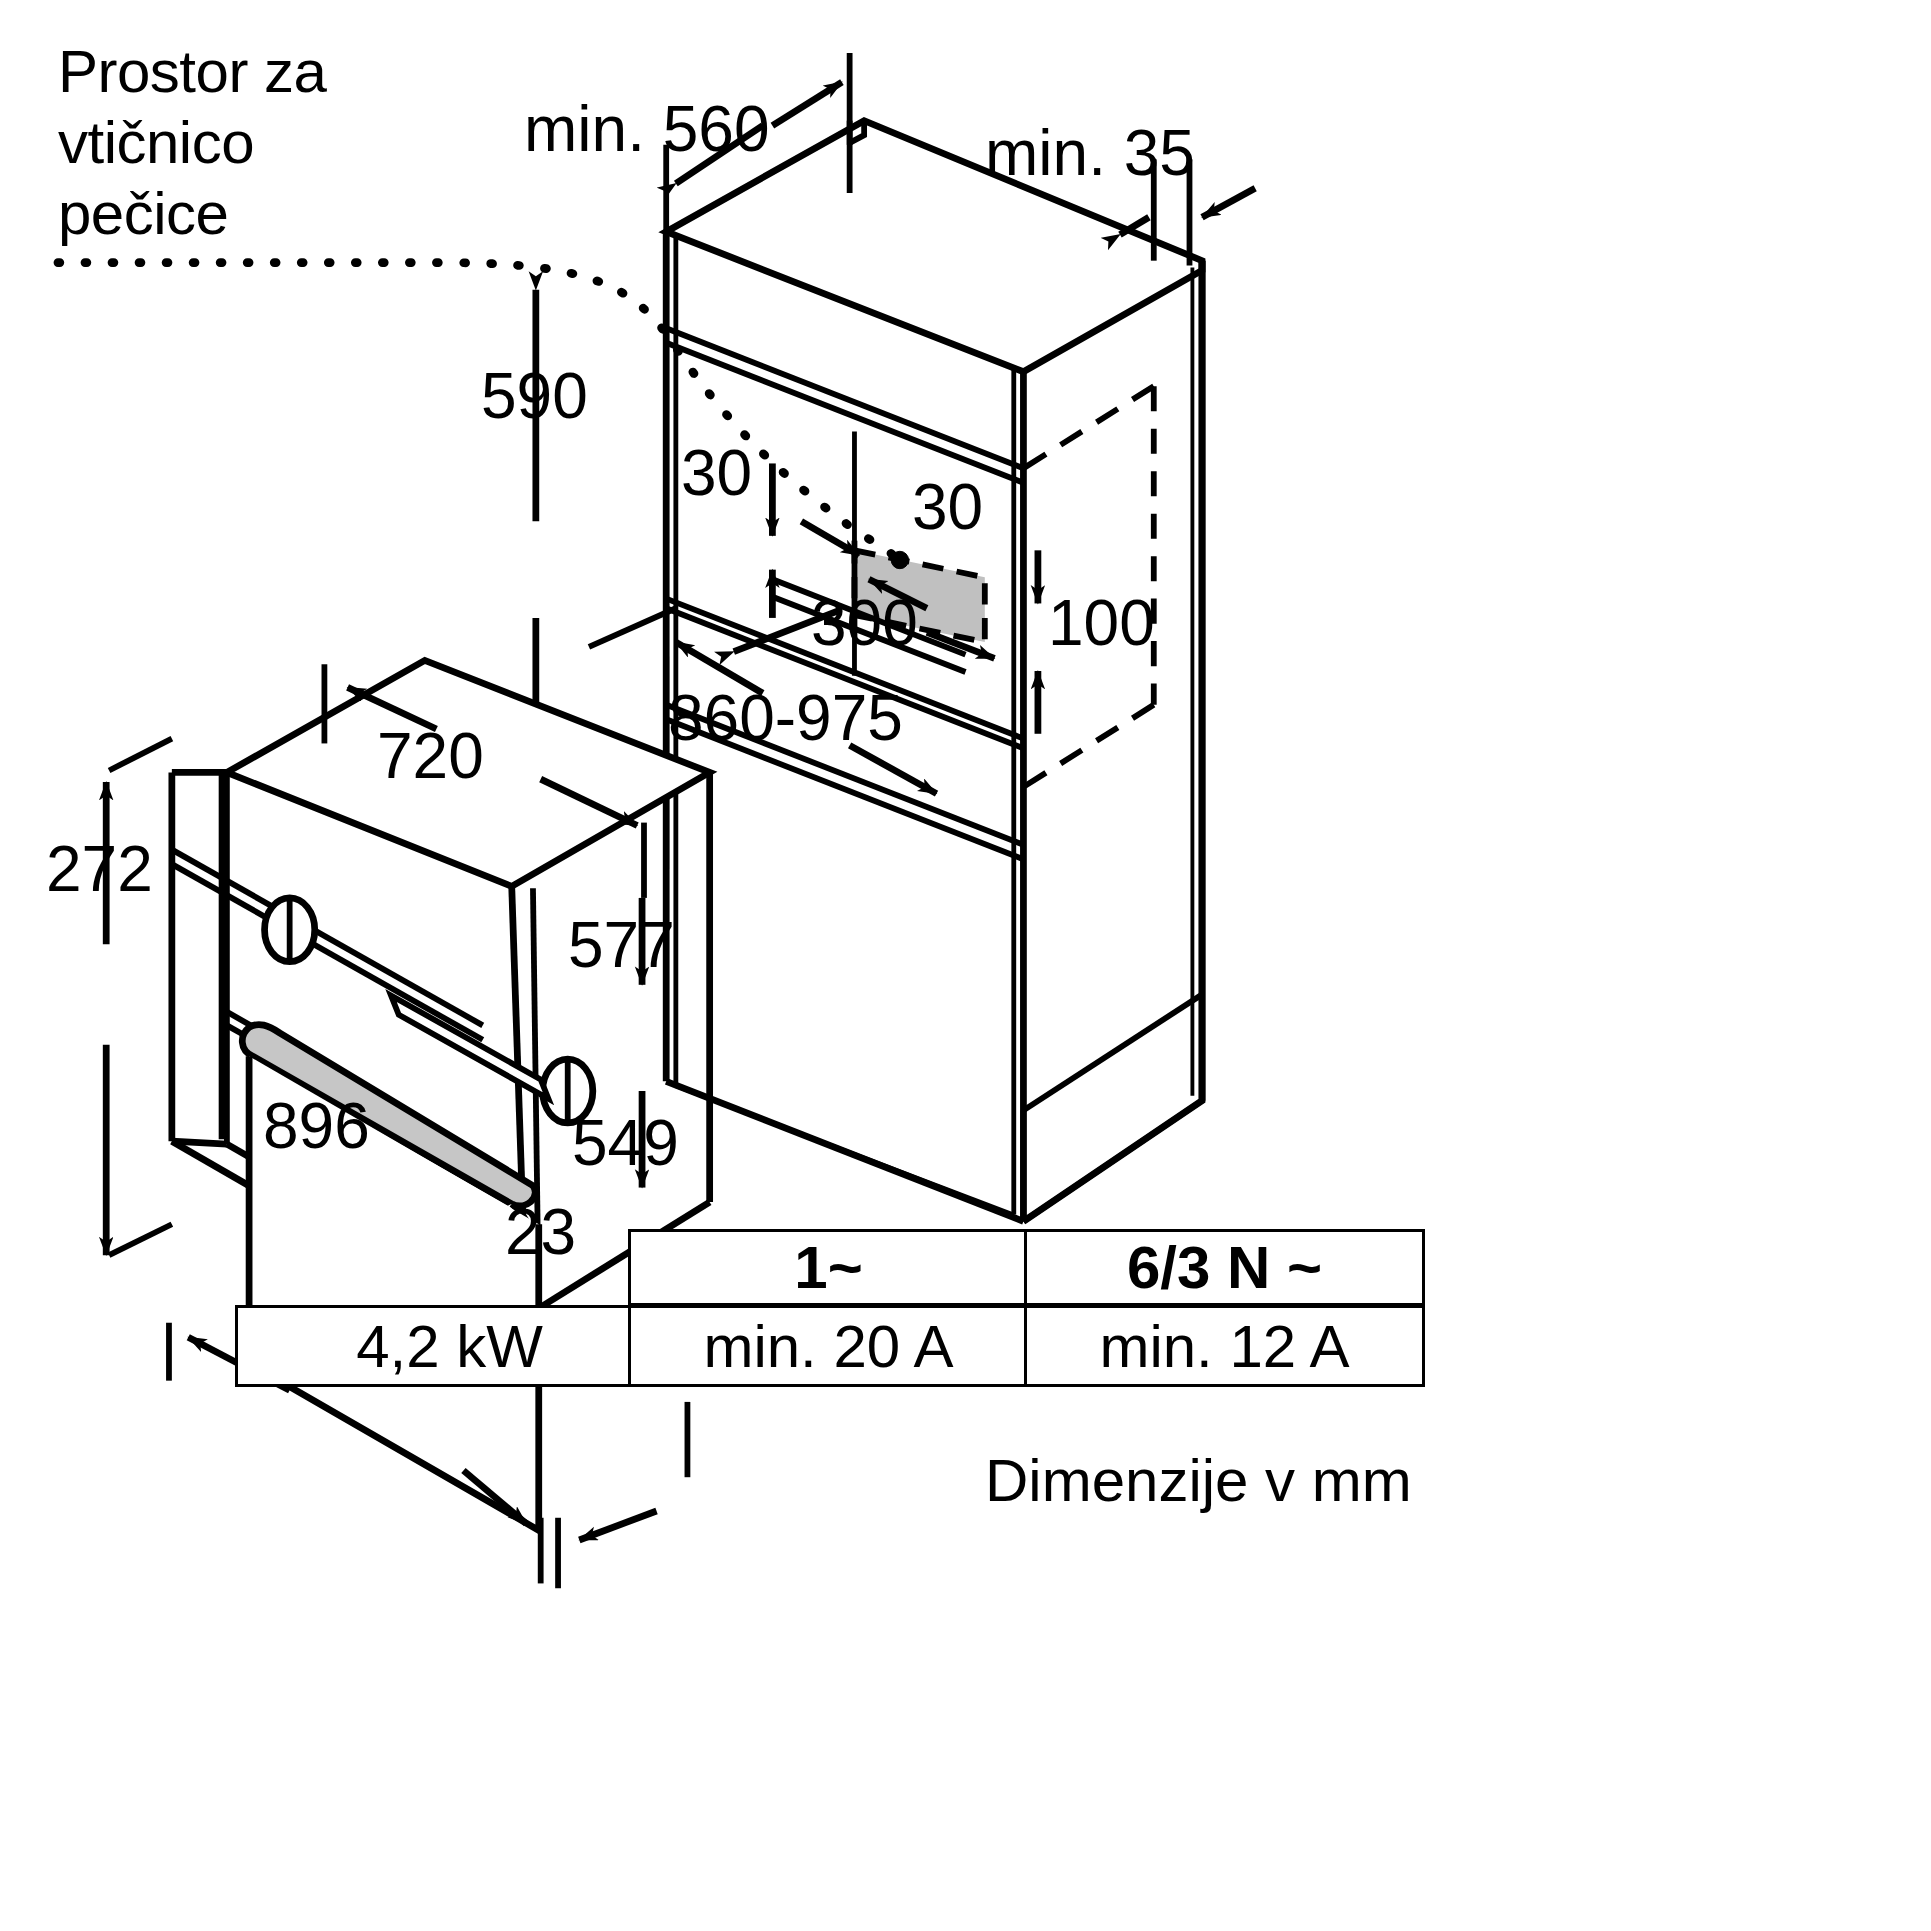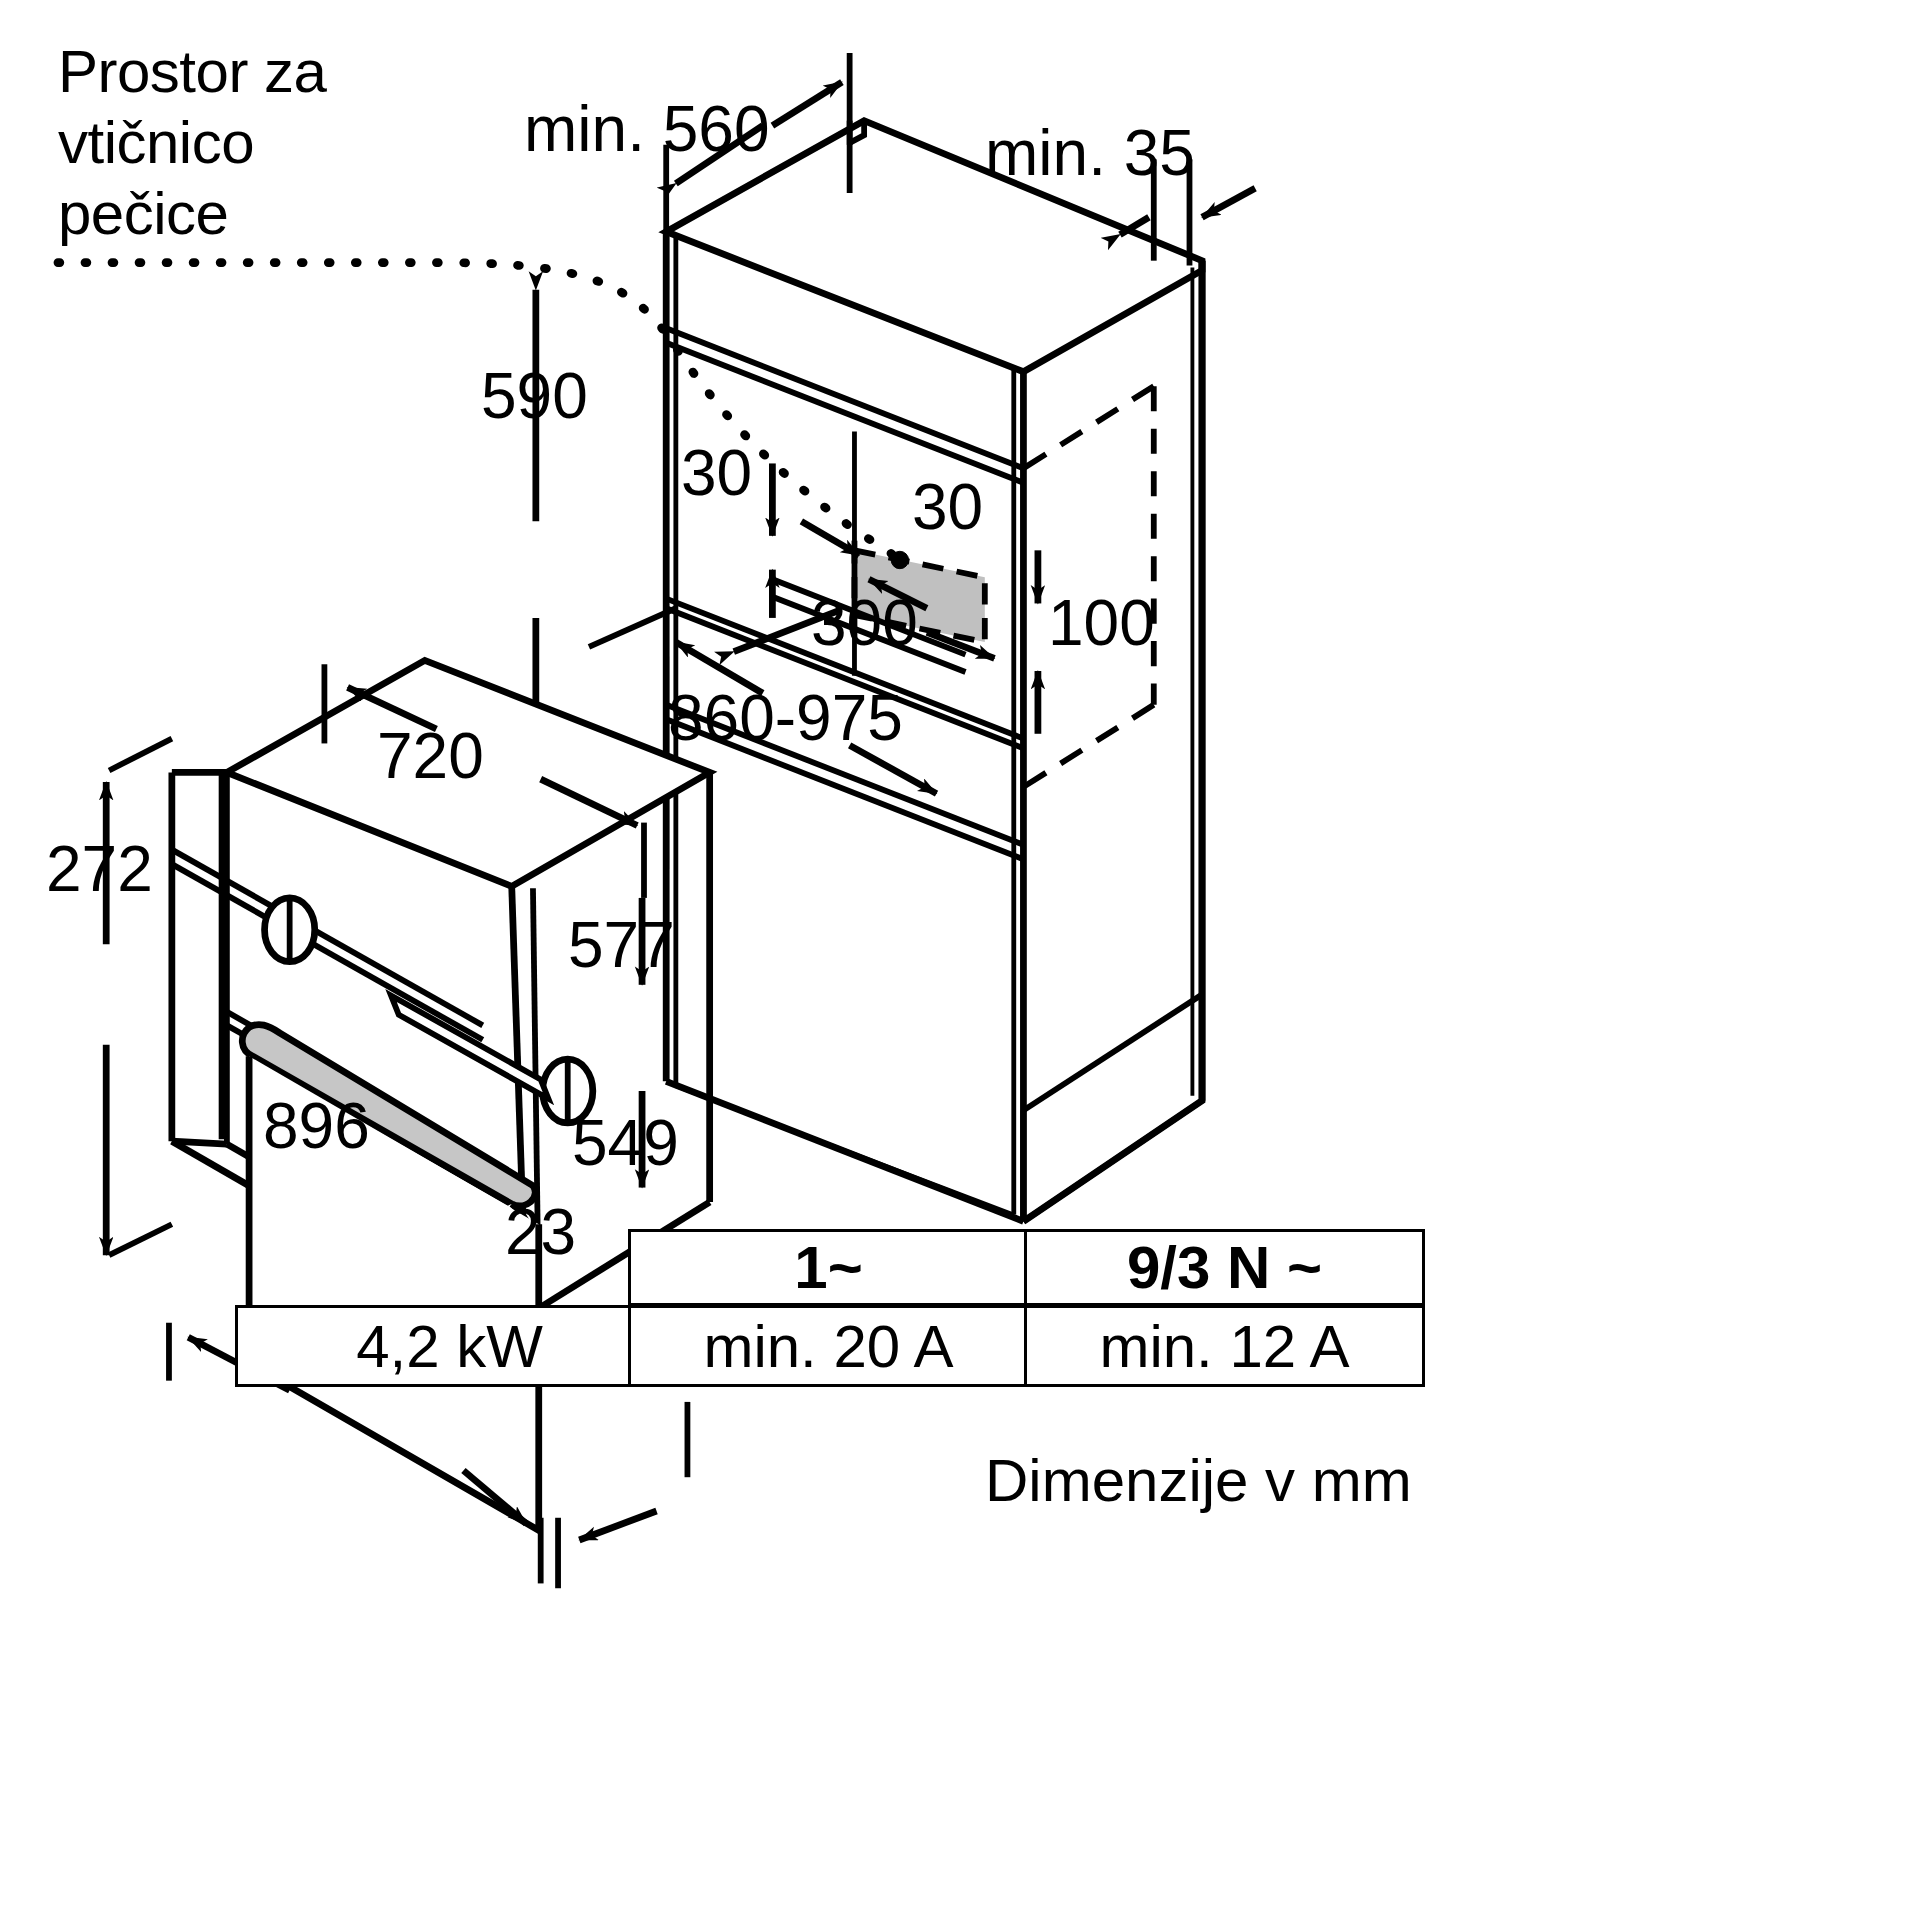--- a/index.html
+++ b/index.html
@@ -243,21 +243,21 @@
 
   <div class="lbl dim" style="left:568px; top:908px;">577</div>
 
   <div class="lbl dim" style="left:263px; top:1089px;">896</div>
 
   <div class="lbl dim" style="left:572px; top:1106px;">549</div>
 
   <div class="lbl dim" style="left:505px; top:1195px;">23</div>
 
   <div class="tbl-cell hdr" style="left:628px; top:1229px; width:401px; height:77px;">1~</div>
-  <div class="tbl-cell hdr" style="left:1024px; top:1229px; width:401px; height:77px;">9/3 N ~</div>
+  <div class="tbl-cell hdr" style="left:1024px; top:1229px; width:401px; height:77px;">6/3 N ~</div>
 
   <div class="tbl-cell" style="left:235px; top:1305px; width:397px; height:82px;padding-left:32px;">4,2 kW</div>
   <div class="tbl-cell" style="left:628px; top:1305px; width:401px; height:82px;">min. 20 A</div>
   <div class="tbl-cell" style="left:1024px; top:1305px; width:401px; height:82px;">min. 12 A</div>
 
   <div class="lbl caption" style="left:985px; top:1446px;">Dimenzije v mm</div>
 
 </div>
 
 

